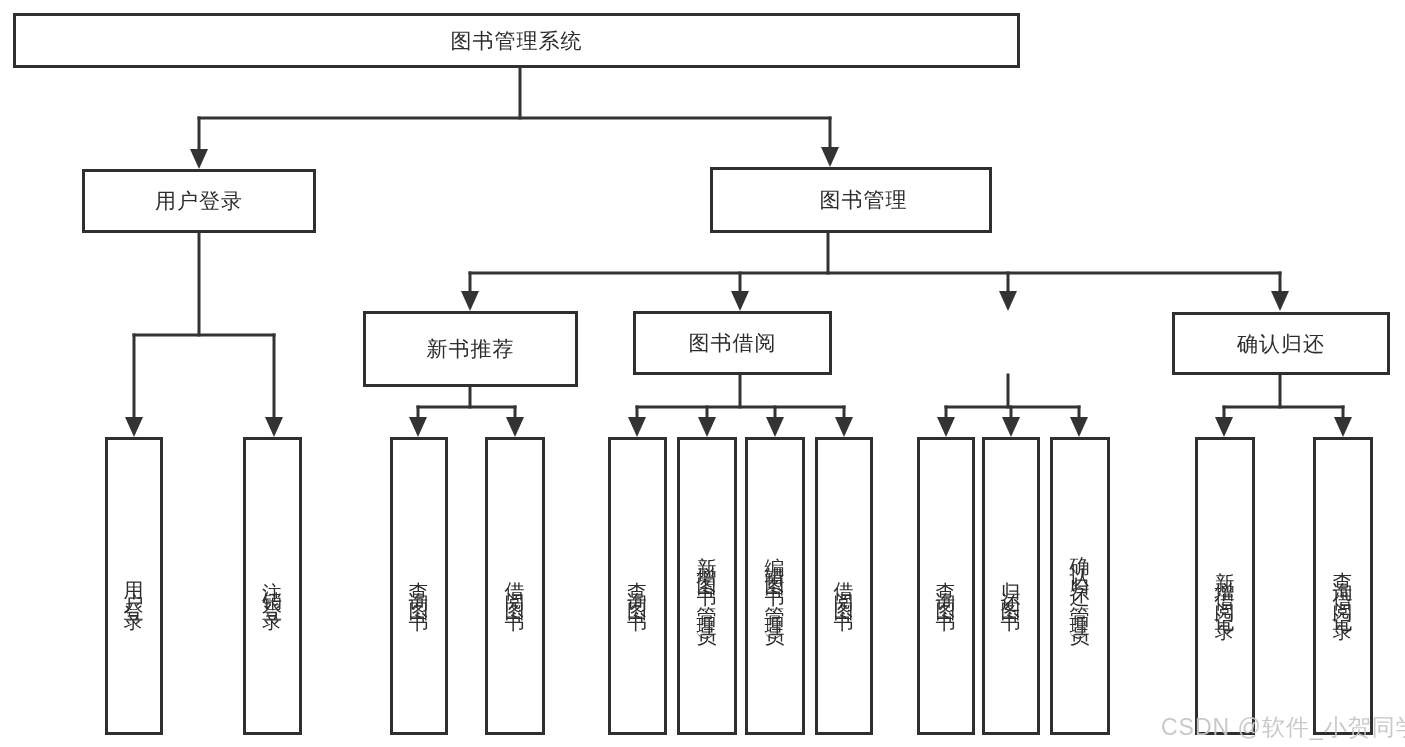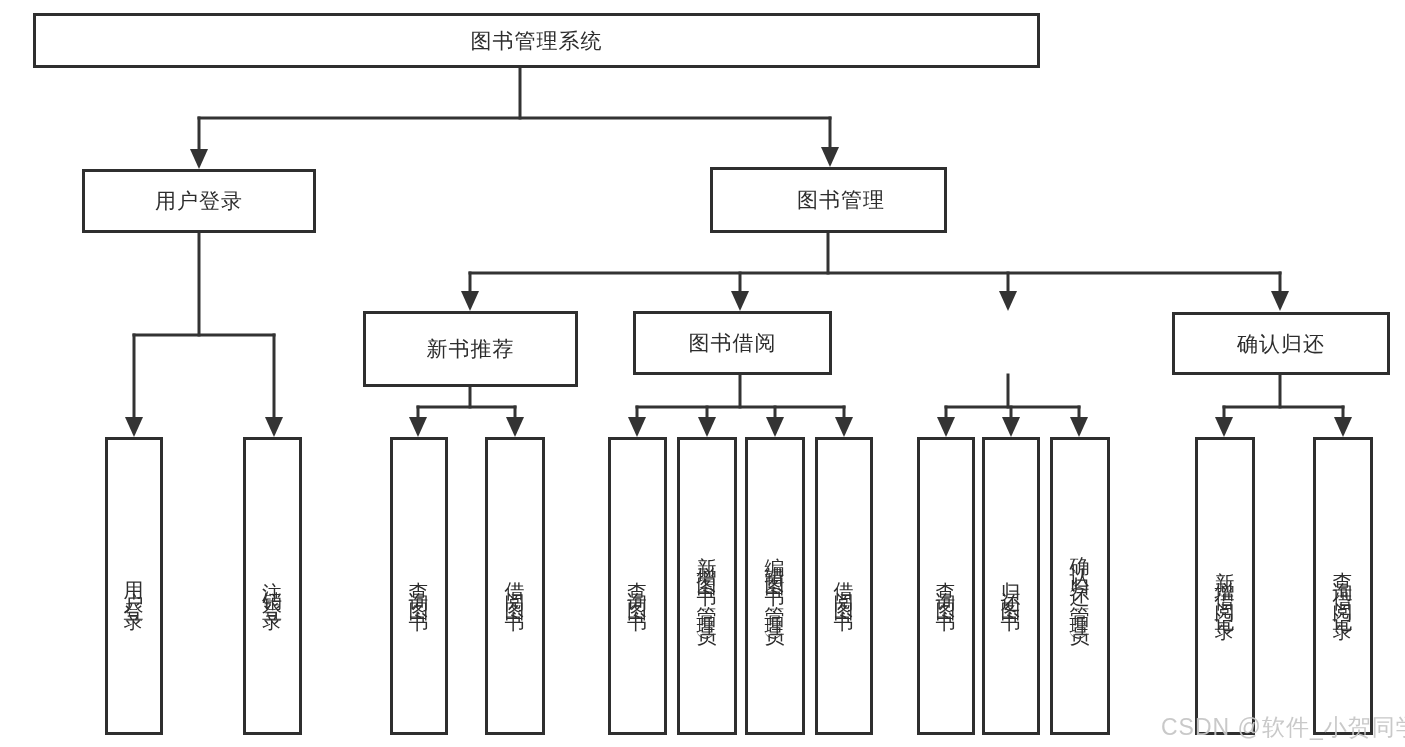--- a/index.html
+++ b/index.html
@@ -122,28 +122,28 @@
       <polygon points="766,417 784,417 775,437"></polygon>
       <polygon points="835,417 853,417 844,437"></polygon>
       <polygon points="937,417 955,417 946,437"></polygon>
       <polygon points="1002,417 1020,417 1011,437"></polygon>
       <polygon points="1070,417 1088,417 1079,437"></polygon>
       <polygon points="1215,417 1233,417 1224,437"></polygon>
       <polygon points="1334,417 1352,417 1343,437"></polygon>
     </g>
   </svg>
 
-  <div class="node hnode" style="left:13px; top:13px; width:1007px; height:55px;margin-left:20px;">
+  <div class="node hnode" style="left:13px; top:13px; width:1007px; height:55px;">
     <span>图书管理系统</span>
   </div>
 
   <div class="node hnode" style="left:82px; top:169px; width:234px; height:64px;">
     <span>用户登录</span>
   </div>
-  <div class="node hnode" style="left:710px; top:167px; width:237px; height:66px;padding-left:25px;">
+  <div class="node hnode" style="left:710px; top:167px; width:282px; height:66px;padding-left:25px;">
     <span>图书管理</span>
   </div>
 
   <div class="node hnode" style="left:363px; top:311px; width:215px; height:76px;">
     <span>新书推荐</span>
   </div>
   <div class="node hnode" style="left:633px; top:311px; width:199px; height:64px;">
     <span>图书借阅</span>
   </div>
   <div class="node hnode" style="left:1172px; top:312px; width:218px; height:63px;">

